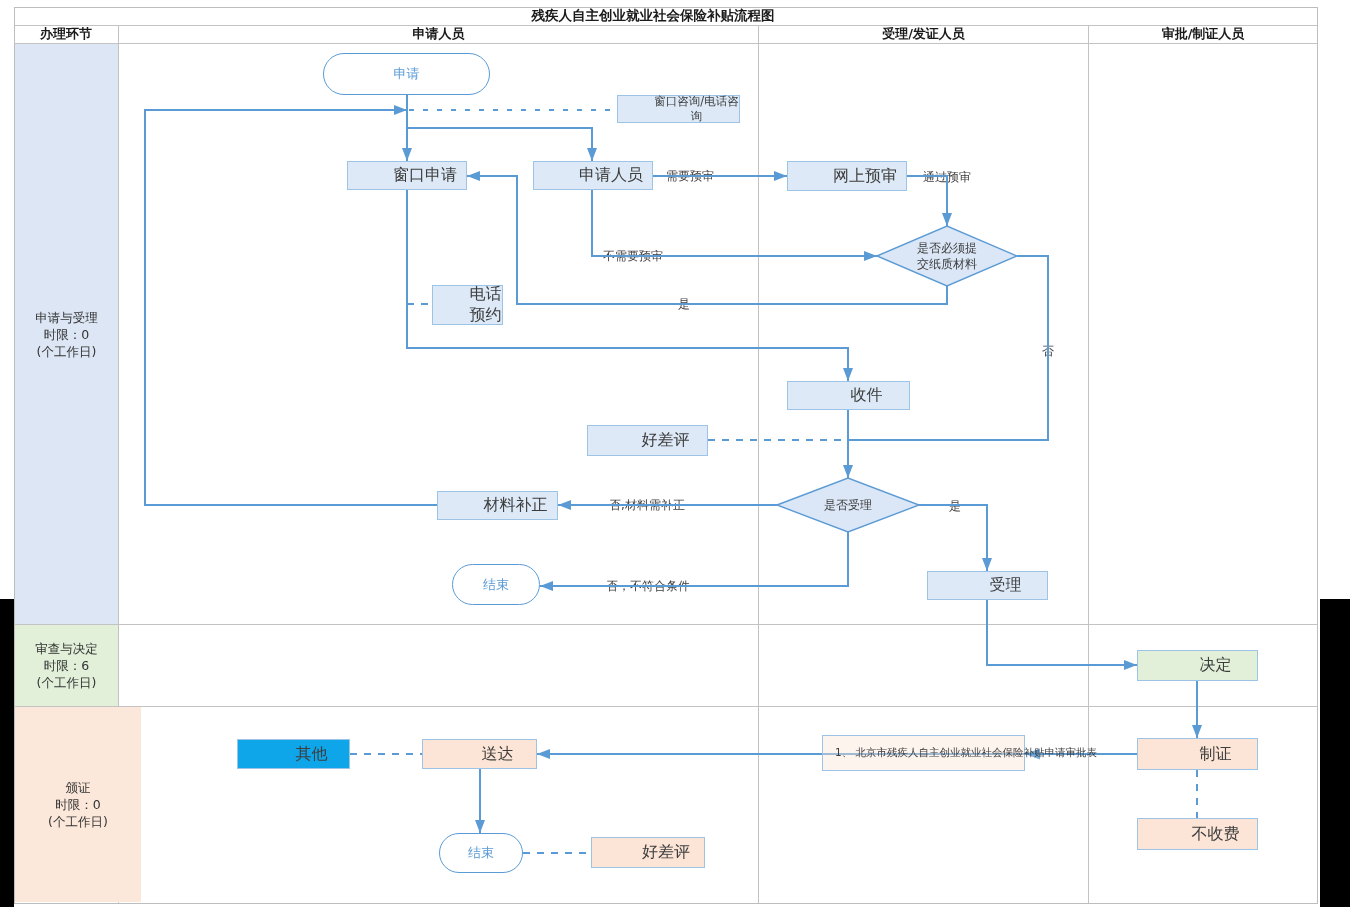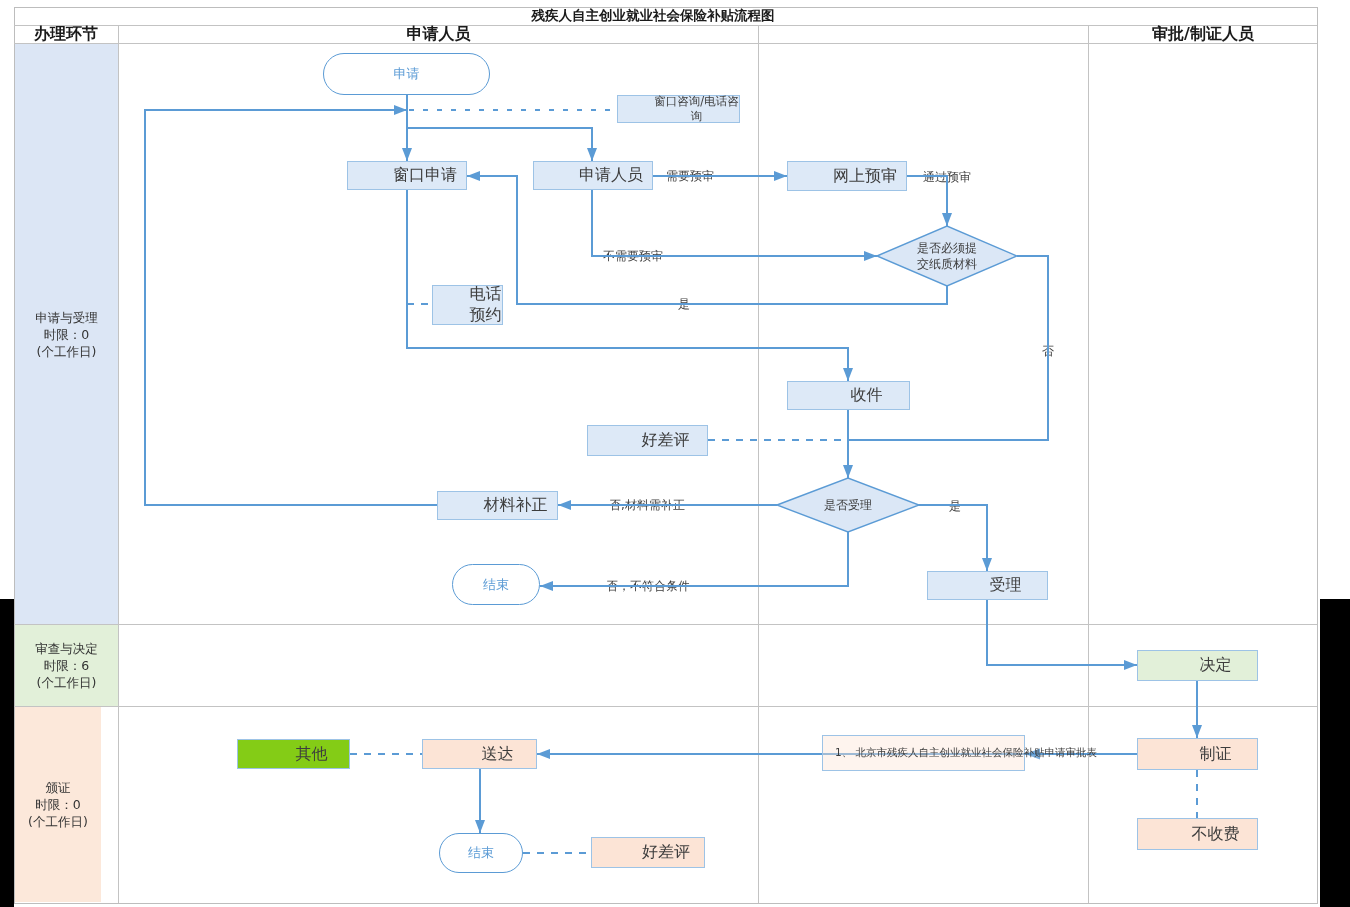--- a/index.html
+++ b/index.html
@@ -1,21 +1,21 @@
 <!DOCTYPE html>
 <html><head>
 <meta charset="utf-8">
 <style>
   html,body{margin:0;padding:0;}
   .page{position:relative;width:1350px;height:907px;background:#fff;font-family:"DejaVu Sans","Liberation Sans",sans-serif;overflow:hidden;}
   .black{position:absolute;background:#000;}
   .hline,.vline{position:absolute;background:#c3c3c3;}
   .frame{position:absolute;border:1px solid #bdbdbd;}
   .title{position:absolute;display:flex;align-items:center;justify-content:center;font-size:13.5px;font-weight:bold;color:#1a1a1a;}
-  .hcell{position:absolute;display:flex;align-items:center;justify-content:center;font-size:16px;font-weight:bold;color:#1a1a1a;}
+  .hcell{position:absolute;display:flex;align-items:center;justify-content:center;font-size:13px;font-weight:bold;color:#1a1a1a;}
   .phase{position:absolute;display:flex;align-items:center;justify-content:center;text-align:center;font-size:12.5px;color:#333;line-height:17px;}
   .layer{position:absolute;left:0;top:0;width:1350px;height:907px;}
   #labels{z-index:1;}
   #edgesvg{z-index:2;}
   #nodes{z-index:3;}
   .elabel{position:absolute;transform:translate(-50%,-50%);font-size:12px;color:#3d3d3d;white-space:nowrap;}
   .node{position:absolute;display:flex;align-items:center;justify-content:center;font-size:16px;color:#3d3d3d;box-sizing:border-box;text-align:center;}
   .proc{border:1px solid #9dc3e6;padding-left:36px;}
   .term{border:1.5px solid #5b9bd5;border-radius:999px;background:#fff;color:#5b9bd5;font-size:13px;}
   .dlabel{position:absolute;transform:translate(-50%,-50%);font-size:12px;color:#3d3d3d;text-align:center;line-height:16px;white-space:pre-line;}
@@ -32,29 +32,30 @@
   <div class="hline" style="left:14px;top:43px;width:1303px;height:1px;"></div>
   <div class="hline" style="left:14px;top:624px;width:1303px;height:1px;"></div>
   <div class="hline" style="left:14px;top:706px;width:1303px;height:1px;"></div>
   <div class="vline" style="left:118px;top:25px;width:1px;height:878px;"></div>
   <div class="vline" style="left:758px;top:25px;width:1px;height:878px;"></div>
   <div class="vline" style="left:1088px;top:25px;width:1px;height:878px;"></div>
 
   <div class="title" style="left:14px;top:7px;width:1278px;height:18px;font-family:Liberation Serif, serif;">残疾人自主创业就业社会保险补贴流程图</div>
   <div class="hcell" style="left:14px;top:25px;width:104px;height:18px;">办理环节</div>
   <div class="hcell" style="left:119px;top:25px;width:639px;height:18px;">申请人员</div>
+  <div class="hcell" style="left:759px;top:25px;width:329px;height:18px;">受理/发证人员</div>
   <div class="hcell" style="left:1089px;top:25px;width:228px;height:18px;">审批/制证人员</div>
 
   <div class="phase" id="phase0" style="left: 15px; top: 44px; width: 103px; height: 580px; background: rgb(220, 230, 245);">
       <div><span>申请与受理</span><br><span>时限：0</span><br><span>(个工作日)</span></div>
     </div>
   <div class="phase" id="phase1" style="left: 15px; top: 625px; width: 103px; height: 81px; background: rgb(226, 240, 217);">
       <div><span>审查与决定</span><br><span>时限：6</span><br><span>(个工作日)</span></div>
     </div>
-  <div class="phase" id="phase2" style="left: 15px; top: 707px; width: 86px; height: 195px; background: rgb(252, 232, 218);">
+  <div class="phase" id="phase2" style="left: 15px; top: 707px; width: 126px; height: 195px; background: rgb(252, 232, 218);">
       <div><span>颁证</span><br><span>时限：0</span><br><span>(个工作日)</span></div>
     </div>
 
   <div class="layer" id="labels">
       <div class="elabel" style="left: 690px; top: 176px;">需要预审</div>
       <div class="elabel" style="left: 633px; top: 256px;">不需要预审</div>
       <div class="elabel" style="left: 947px; top: 177px;">通过预审</div>
       <div class="elabel" style="left: 684px; top: 304px;">是</div>
       <div class="elabel" style="left: 1048px; top: 351px;">否</div>
       <div class="elabel" style="left: 647px; top: 505px;">否,材料需补正</div>
@@ -167,17 +168,17 @@
       <div class="node proc" style="left: 587px; top: 425px; width: 121px; height: 31px; background: rgb(221, 233, 247);">好差评</div>
       <div class="dlabel" style="left: 848px; top: 505px;">是否受理</div>
       <div class="node proc" style="left: 437px; top: 491px; width: 121px; height: 29px; background: rgb(221, 233, 247);">材料补正</div>
       <div class="node proc" style="left: 927px; top: 571px; width: 121px; height: 29px; background: rgb(221, 233, 247);">受理</div>
       <div class="node term" style="left: 452px; top: 564px; width: 88px; height: 41px;">结束</div>
       <div class="node proc" style="left: 1137px; top: 650px; width: 121px; height: 31px; background: rgb(226, 240, 217);">决定</div>
       <div class="node proc" style="left: 1137px; top: 738px; width: 121px; height: 32px; background: rgb(252, 228, 214);">制证</div>
       <div class="node proc" style="left: 1137px; top: 818px; width: 121px; height: 32px; background: rgb(252, 228, 214);">不收费</div>
       <div class="node proc" style="left: 822px; top: 735px; width: 203px; height: 36px; background: rgba(252, 228, 214, 0.42); font-size: 10.5px; white-space: nowrap; justify-content: flex-start; padding-left: 12px; overflow: visible;">1、 北京市残疾人自主创业就业社会保险补贴申请审批表</div>
       <div class="node proc" style="left: 422px; top: 739px; width: 115px; height: 30px; background: rgb(252, 228, 214);">送达</div>
-      <div class="node proc" style="left: 237px; top: 739px; width: 113px; height: 30px; background: #84cc16;">其他</div>
+      <div class="node proc" style="left: 237px; top: 739px; width: 113px; height: 30px; background: #0ea5e9;">其他</div>
       <div class="node term" style="left: 439px; top: 833px; width: 84px; height: 40px;">结束</div>
       <div class="node proc" style="left: 591px; top: 837px; width: 114px; height: 31px; background: rgb(252, 228, 214);">好差评</div>
     </div>
 </div>
 
 </body></html>

